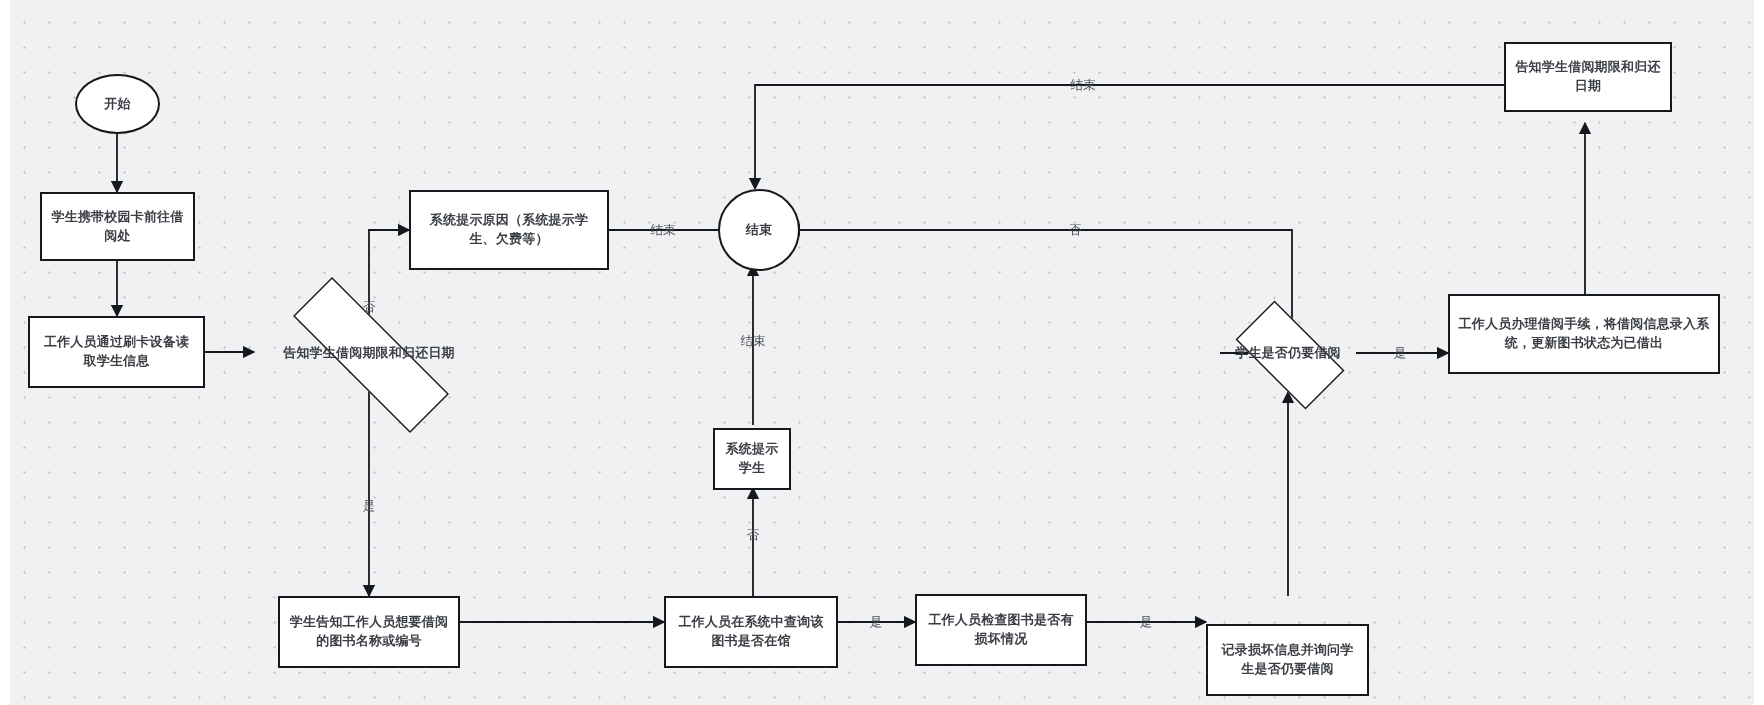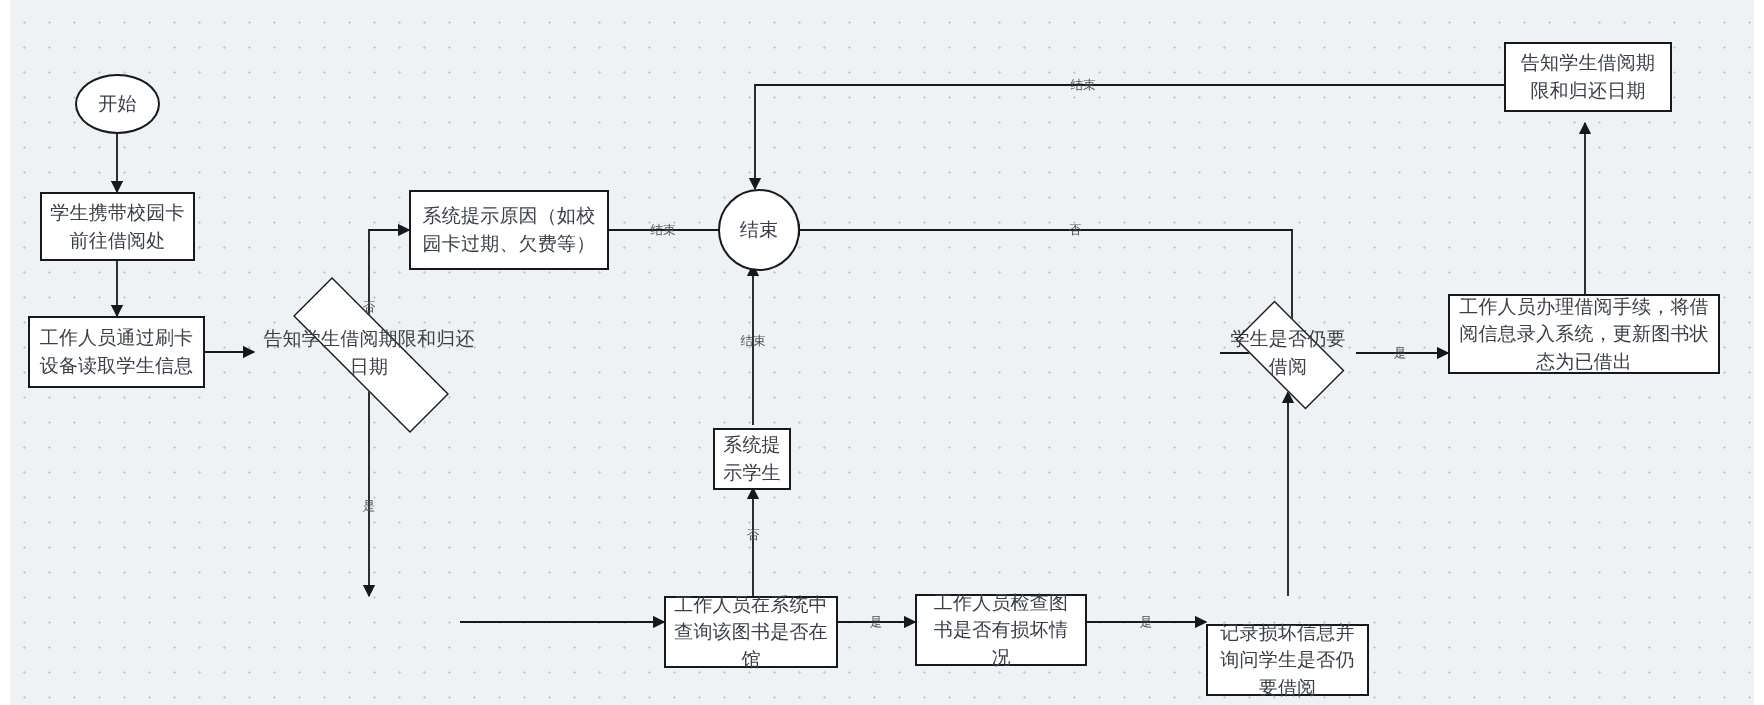--- a/index.html
+++ b/index.html
@@ -48,23 +48,24 @@
 
   .node {
     position: absolute;
     z-index: 10;
     box-sizing: border-box;
     display: flex;
     align-items: center;
     justify-content: center;
     text-align: center;
     color: #3b3f45;
-    font-size: 19px;
+    font-size: 13px;
     line-height: 1.45;
     letter-spacing: 0.2px;
+    font-weight: bold;
   }
 
   .node.process {
     background: #ffffff;
     border: 2px solid #15181c;
     padding: 6px 8px;
   }
 
   .node.terminator {
     background: #ffffff;
@@ -161,27 +162,30 @@
   <div class="node process" style="left:28px; top:316px; width:177px; height:72px;">
     <span>工作人员通过刷卡设备读取学生信息</span>
   </div>
 
   <div class="node decision" style="left:254px; top:316px; width:230px; height:74px;">
     <span class="dia-shape"></span>
     <span class="dia-label">告知学生借阅期限和归还日期</span>
   </div>
 
   <div class="node process" style="left:409px; top:190px; width:200px; height:80px;">
-    <span>系统提示原因（如校园卡过期、欠费等）</span>
+    <span>系统提示原因（系统提示学生、欠费等）</span>
   </div>
 
   <div class="node terminator" style="left:718px; top:189px; width:82px; height:82px;">
     <span>结束</span>
   </div>
 
+  <div class="node process" style="left:278px; top:596px; width:182px; height:72px;">
+    <span>学生告知工作人员想要借阅的图书名称或编号</span>
+  </div>
 
   <div class="node process" style="left:664px; top:596px; width:174px; height:72px;">
     <span>工作人员在系统中查询该图书是否在馆</span>
   </div>
 
   <div class="node process" style="left:713px; top:428px; width:78px; height:62px;align-items:center;">
     <span>系统提示学生</span>
   </div>
 
   <div class="node process" style="left:915px; top:594px; width:172px; height:72px;">

